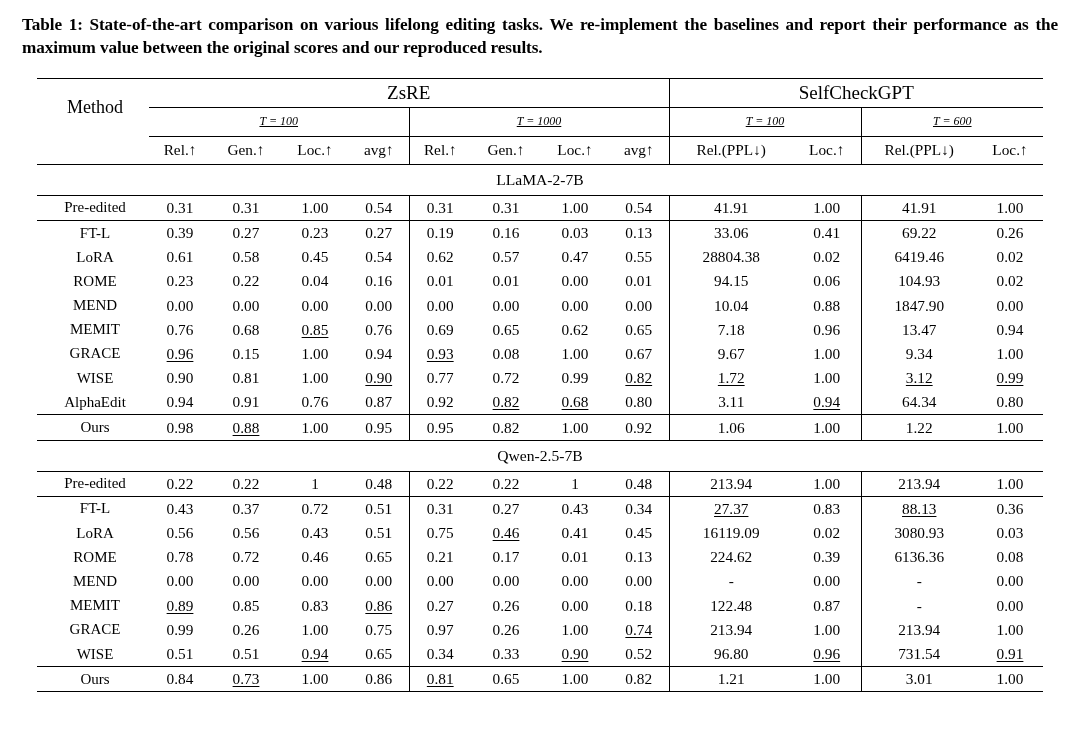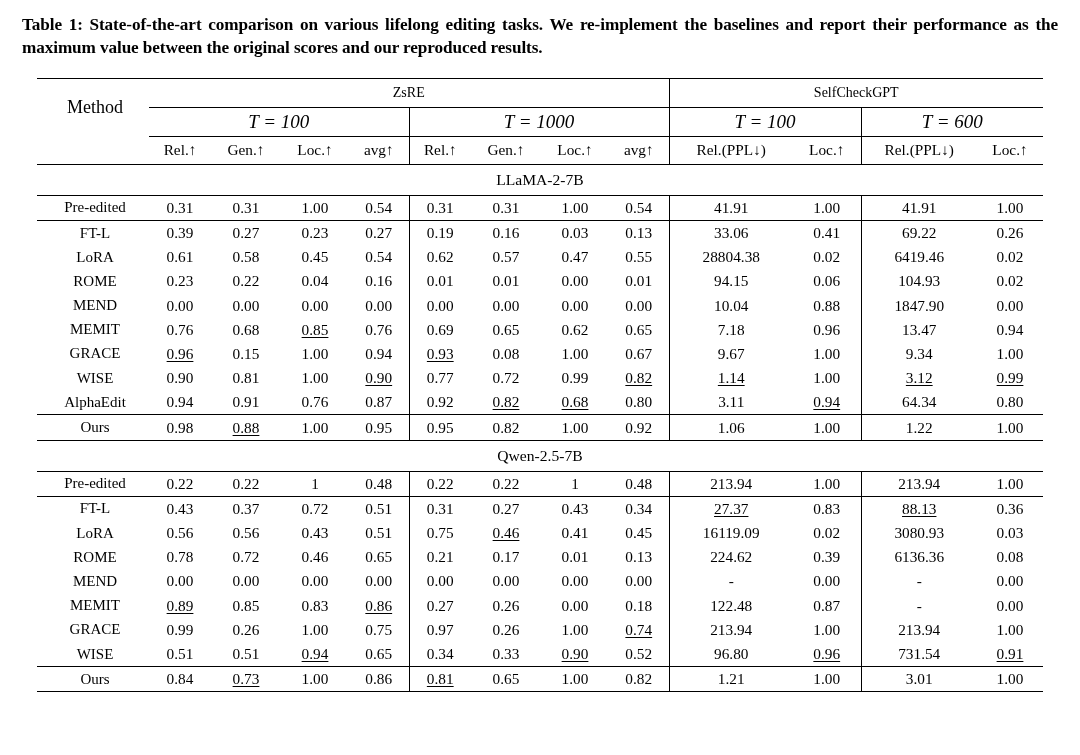--- a/index.html
+++ b/index.html
@@ -49,22 +49,22 @@
   .rule-bot td { border-bottom: 1.6px solid #000; height: 0; font-size:0; line-height:0; }
   .rule-mid td { border-bottom: 0.9px solid #000; height: 0; font-size:0; line-height:0; }
 
   .hdr-row td { height: 28px; }
   .method-cell {
     text-align: left;
     font-weight: bold;
     padding-left: 4px !important;
     font-size: 18px;
   }
-  .grp-label { font-weight: bold; font-size: 14px; }
-  .sub-label { font-style: italic; font-size: 19px; }
+  .grp-label { font-weight: bold; font-size: 19px; }
+  .sub-label { font-style: italic; font-size: 12px; text-decoration: underline; }
   .metric-row td { height: 27px; font-size: 15.3px; }
   .data-row td { height: 24.2px; }
   .model-row td { height: 30px; font-size: 15.6px; }
   .rowlabel {
     text-align: left;
     padding-left: 4px !important;
     font-size: 15px;
   }
   .bold { font-weight: bold; }
   .under { text-decoration: underline; text-underline-offset: 1.5px; }
@@ -244,21 +244,21 @@
         <tr class="data-row">
           <td class="rowlabel">WISE</td>
           <td>0.90</td>
           <td>0.81</td>
           <td class="bold">1.00</td>
           <td class="under">0.90</td>
           <td class="vline-l">0.77</td>
           <td>0.72</td>
           <td class="bold">0.99</td>
           <td class="under">0.82</td>
-          <td class="vline-l under">1.14</td>
+          <td class="vline-l under">1.72</td>
           <td class="bold">1.00</td>
           <td class="vline-l under">3.12</td>
           <td class="under">0.99</td>
         </tr>
         <tr class="data-row">
           <td class="rowlabel">AlphaEdit</td>
           <td>0.94</td>
           <td class="bold">0.91</td>
           <td>0.76</td>
           <td>0.87</td>

